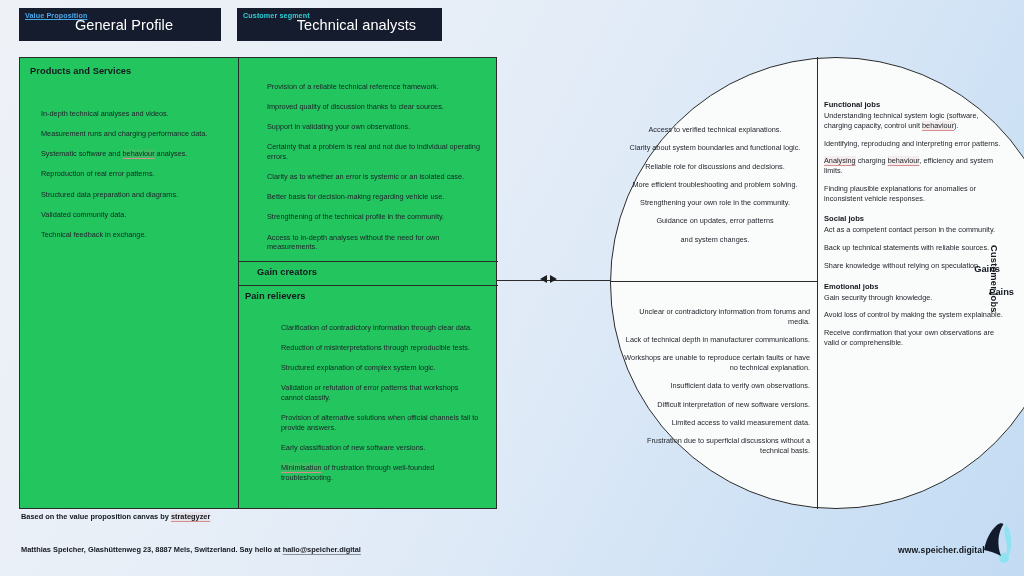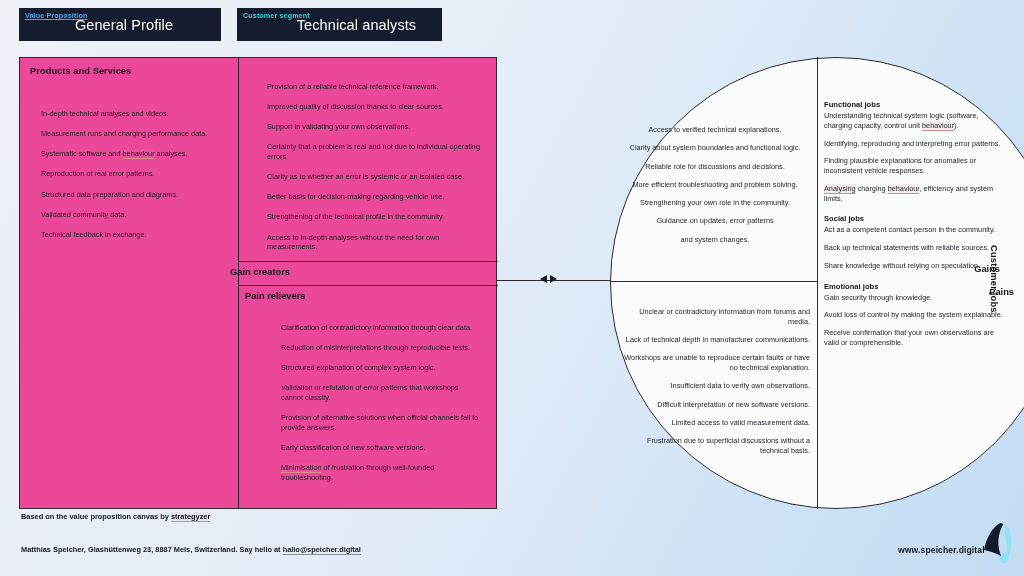--- a/index.html
+++ b/index.html
@@ -43,21 +43,21 @@
     padding-left: 22px;
   }
   .tab.cs .tab-title { padding-left: 48px; }
 
   
   .square {
     position: absolute;
     left: 19px; top: 57px;
     width: 478px; height: 452px;
     border: 1.3px solid #2b2b2b;
-    background: #ec4899;
+    background: #22c55e;
   }
   .sq-divider {
     position: absolute; left: 218px; top: 0;
     width: 1.3px; height: 100%;
     background: #2b2b2b;
   }
   .sq-hline { position: absolute; left: 218px; width: 260px; height: 1.3px; background: #2b2b2b; }
   .sq-hline.a { top: 203px; }
   .sq-hline.b { top: 227px; }
 
@@ -70,21 +70,21 @@
   .ps-list li, .col-list li {
     list-style: none;
     font-size: 7.3px;
     color: #1d2228;
     line-height: 1.32;
     margin-bottom: 10.5px;
   }
 
   .sq-right-top { position: absolute; left: 219px; top: 0; width: 259px; height: 203px; padding: 24px 16px 0 28px; }
   .gc-head {
-    position: absolute; left: 210px; top: 209px;
+    position: absolute; left: 237px; top: 209px;
     font-size: 9.3px; font-weight: 700; color: #14181f;
   }
   .pr-head {
     position: absolute; left: 225px; top: 233px;
     font-size: 9.3px; font-weight: 700; color: #14181f;
   }
   .sq-right-bot { position: absolute; left: 219px; top: 265px; width: 259px; padding: 0 16px 0 42px; }
 
   
   .arrow-line {
@@ -264,22 +264,22 @@
     <li>Difficult interpretation of new software versions.</li>
     <li>Limited access to valid measurement data.</li>
     <li>Frustration due to superficial discussions without a technical basis.</li>
   </ul>
 
   <div class="jobs-col">
     <div class="job-group">
       <div class="job-title">Functional jobs</div>
       <p>Understanding technical system logic (software, charging capacity, control unit <span class="sp">behaviour</span>).</p>
       <p>Identifying, reproducing and interpreting error patterns.</p>
+      <p><span class="sp">Analysing</span> charging <span class="sp">behaviour</span>, efficiency and system limits.</p>
       <p>Finding plausible explanations for anomalies or inconsistent vehicle responses.</p>
-      <p><span class="sp">Analysing</span> charging <span class="sp">behaviour</span>, efficiency and system limits.</p>
     </div>
     <div class="job-group">
       <div class="job-title">Social jobs</div>
       <p>Act as a competent contact person in the community.</p>
       <p>Back up technical statements with reliable sources.</p>
       <p>Share knowledge without relying on speculation.</p>
     </div>
     <div class="job-group">
       <div class="job-title">Emotional jobs</div>
       <p>Gain security through knowledge.</p>

